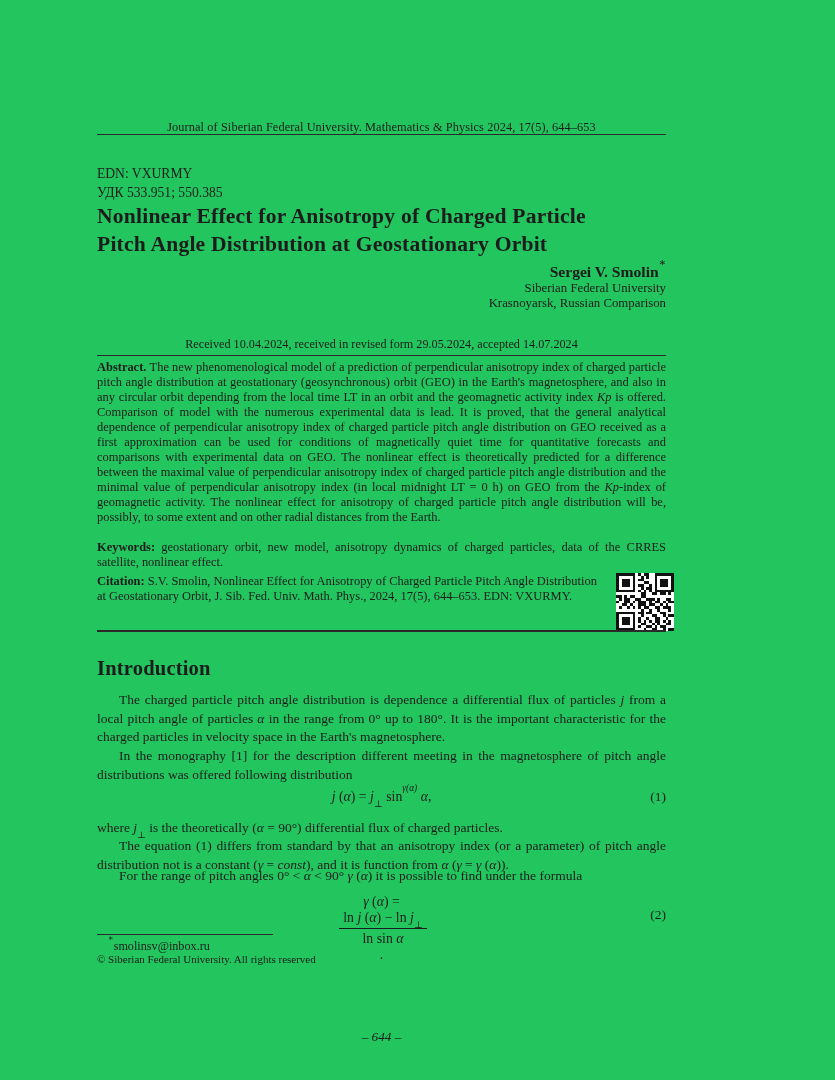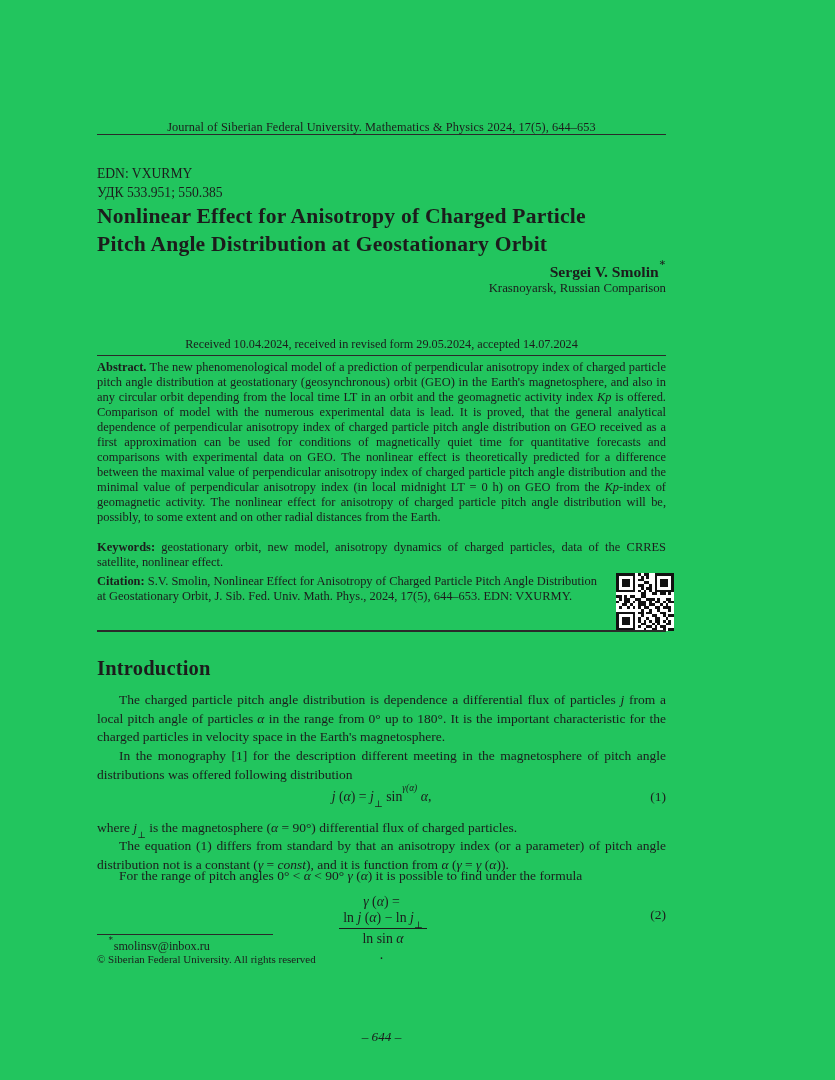--- a/index.html
+++ b/index.html
@@ -81,20 +81,21 @@
   <div class="abs col edn-line">EDN: VXURMY</div>
   <div class="abs col udk-line">УДК 533.951; 550.385</div>
 
   <div class="abs col paper-title">
     <div>Nonlinear Effect for Anisotropy of Charged Particle</div>
     <div>Pitch Angle Distribution at Geostationary Orbit</div>
   </div>
 
   <div class="abs col right author-block">
     <div class="author-name"><span>Sergei V. Smolin</span><sup>∗</sup></div>
+    <div class="author-affil">Siberian Federal University</div>
     <div class="author-affil">Krasnoyarsk, Russian Comparison</div>
   </div>
 
   <div class="abs col center received-line">Received 10.04.2024, received in revised form 29.05.2024, accepted 14.07.2024</div>
   <div class="abs col rule rule-received"></div>
 
   <div class="abs col just abstract-block"><span class="b">Abstract. </span><span>The new phenomenological model of a prediction of perpendicular anisotropy index of charged particle pitch angle distribution at geostationary (geosynchronous) orbit (GEO) in the Earth's magnetosphere, and also in any circular orbit depending from the local time LT in an orbit and the geomagnetic activity index </span><span class="i">Kp</span><span> is offered. Comparison of model with the numerous experimental data is lead. It is proved, that the general analytical dependence of perpendicular anisotropy index of charged particle pitch angle distribution on GEO received as a first approximation can be used for conditions of magnetically quiet time for quantitative forecasts and comparisons with experimental data on GEO. The nonlinear effect is theoretically predicted for a difference between the maximal value of perpendicular anisotropy index of charged particle pitch angle distribution and the minimal value of perpendicular anisotropy index (in local midnight LT = 0 h) on GEO from the </span><span class="i">Kp</span><span>-index of geomagnetic activity. The nonlinear effect for anisotropy of charged particle pitch angle distribution will be, possibly, to some extent and on other radial distances from the Earth.</span></div>
 
   <div class="abs col just keywords-block"><span class="b">Keywords: </span><span>geostationary orbit, new model, anisotropy dynamics of charged particles, data of the CRRES satellite, nonlinear effect.</span></div>
 
@@ -203,21 +204,21 @@
   <div class="abs col section-heading">Introduction</div>
 
   <div class="abs col just body-par indent par1"><span>The charged particle pitch angle distribution is dependence a differential flux of particles </span><span class="i">j</span><span> from a local pitch angle of particles </span><span class="i">α</span><span> in the range from 0° up to 180°. It is the important characteristic for the charged particles in velocity space in the Earth's magnetosphere.</span></div>
   <div class="abs col just body-par indent par2"><span>In the monography [1] for the description different meeting in the magnetosphere of pitch angle distributions was offered following distribution</span></div>
 
   <div class="abs col center eq eq1">
     <span><span class="i">j</span><span> (</span><span class="i">α</span><span>) = </span><span class="i">j</span><sub>⊥</sub><span> sin</span><sup class="i">γ(α)</sup><span> </span><span class="i">α</span><span>,</span></span>
     <span class="eq-num">(1)</span>
   </div>
 
-  <div class="abs col just body-par par3"><span>where </span><span class="i">j</span><sub>⊥</sub><span> is the magnetosphere (</span><span class="i">α</span><span> = 90°) differential flux of charged particles.</span></div>
+  <div class="abs col just body-par par3"><span>where </span><span class="i">j</span><sub>⊥</sub><span> is the theoretically (</span><span class="i">α</span><span> = 90°) differential flux of charged particles.</span></div>
   <div class="abs col just body-par indent par4"><span>The equation (1) differs from standard by that an anisotropy index (or a parameter) of pitch angle distribution not is a constant (</span><span class="i">γ</span><span> = </span><span class="i">const</span><span>), and it is function from </span><span class="i">α</span><span> (</span><span class="i">γ</span><span> = </span><span class="i">γ</span><span> (</span><span class="i">α</span><span>)).</span></div>
   <div class="abs col just body-par indent par5"><span>For the range of pitch angles 0° &lt; </span><span class="i">α</span><span> &lt; 90° </span><span class="i">γ</span><span> (</span><span class="i">α</span><span>) it is possible to find under the formula</span></div>
 
   <div class="abs col center eq eq2">
     <span class="eq2-inner">
       <span><span class="i">γ</span><span> (</span><span class="i">α</span><span>) = </span></span>
       <span class="frac">
         <span class="num"><span>ln </span><span class="i">j</span><span> (</span><span class="i">α</span><span>) − ln </span><span class="i">j</span><sub>⊥</sub></span>
         <span class="den"><span>ln sin </span><span class="i">α</span></span>
       </span>

